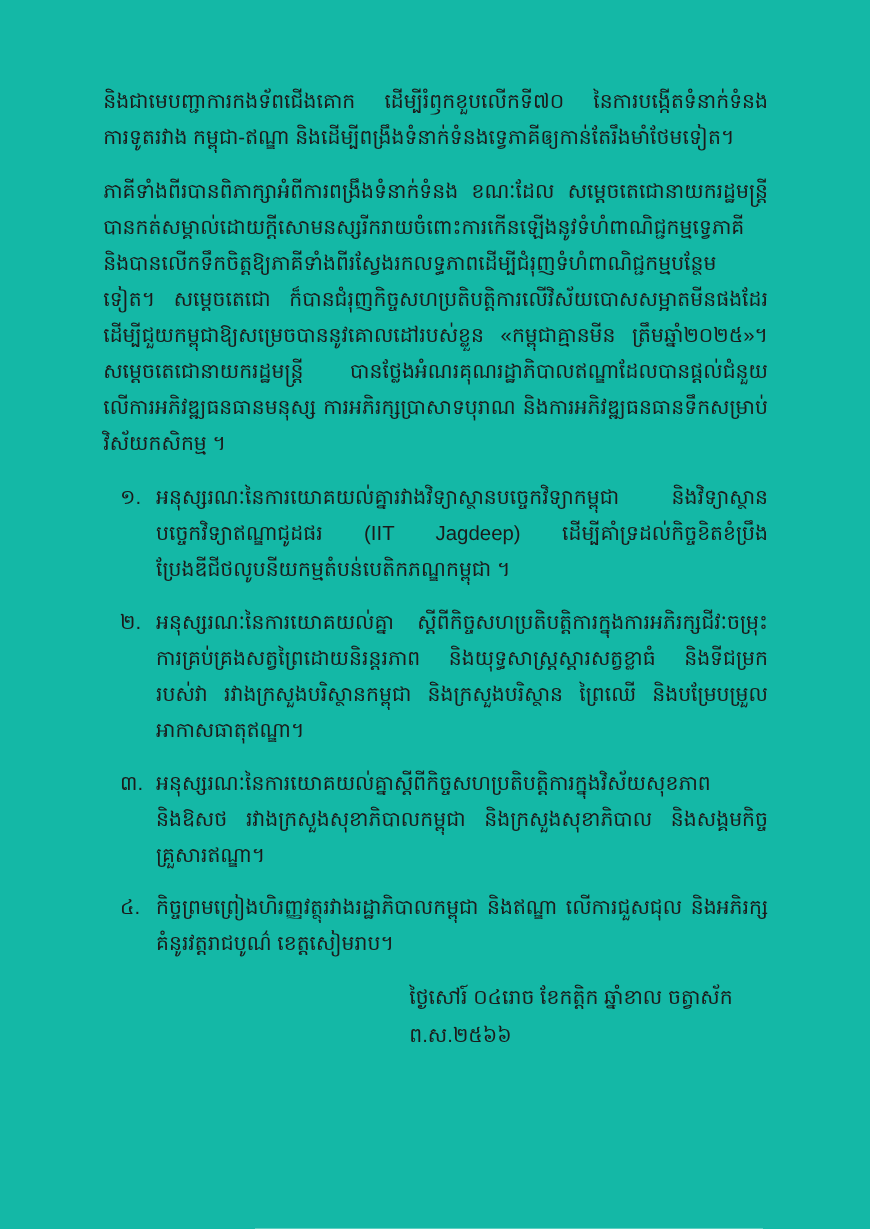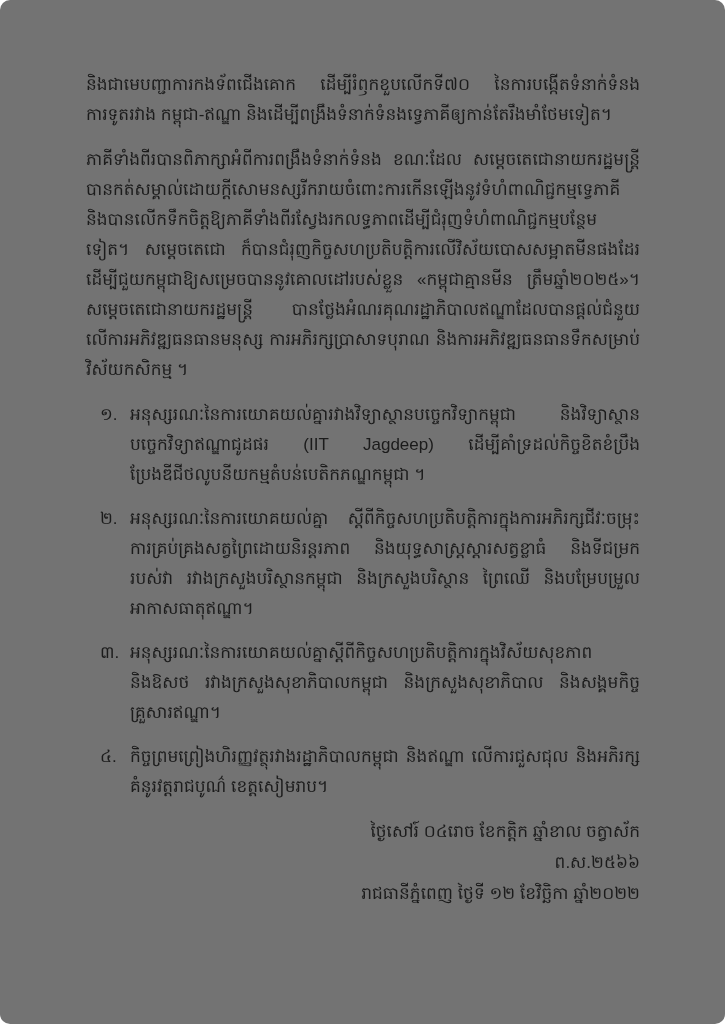--- a/index.html
+++ b/index.html
@@ -12,22 +12,21 @@
     height: 1024px;
     overflow: hidden;
     font-family: "Liberation Sans", "DejaVu Sans", sans-serif;
     color: #1b1b1b;
   }
   .page {
     box-sizing: border-box;
     width: 725px;
     height: 1024px;
     padding: 70px 85px 0 86px;
-    background: #737373;
-    border-radius: 10px;
+    background: #14b8a6;
   }
   .doc-paragraph {
     font-size: 17px;
     line-height: 30px;
     text-align: justify;
     margin: 0 0 15px 0;
   }
   .bold-run {
     font-weight: normal;
   }
@@ -45,21 +44,21 @@
     line-height: 30px;
   }
   .doc-list-text {
     flex: 1 1 auto;
     font-size: 17px;
     line-height: 30px;
     text-align: justify;
   }
   .dateline {
     margin: 14px 0 12px 255px;
-    text-align: right;
+    text-align: left;
     font-size: 17px;
     line-height: 31px;
   }
 </style>
 </head>
 <body>
 
 <div class="page">
 
   <p class="doc-paragraph">
@@ -85,16 +84,15 @@
       <span class="doc-list-text">អនុស្សរណៈនៃការយោគយល់គ្នាស្តីពីកិច្ចសហប្រតិបត្តិការក្នុងវិស័យសុខភាព និងឱសថ រវាងក្រសួងសុខាភិបាលកម្ពុជា និងក្រសួងសុខាភិបាល និងសង្គមកិច្ចគ្រួសារឥណ្ឌា។</span>
     </div>
     <div class="doc-list-item">
       <span class="doc-list-num">៤.</span>
       <span class="doc-list-text">កិច្ចព្រមព្រៀងហិរញ្ញវត្ថុរវាងរដ្ឋាភិបាលកម្ពុជា និងឥណ្ឌា លើការជួសជុល និងអភិរក្សគំនូរវត្តរាជបូណ៌ ខេត្តសៀមរាប។</span>
     </div>
   </div>
 
   <div class="dateline">
     <div>ថ្ងៃសៅរ៍ ០៤រោច ខែកត្តិក ឆ្នាំខាល ចត្វាស័ក ព.ស.២៥៦៦</div>
-    <div>រាជធានីភ្នំពេញ ថ្ងៃទី ១២ ខែវិច្ឆិកា ឆ្នាំ២០២២</div>
   </div>
 
 </div>
 
 </body></html>

